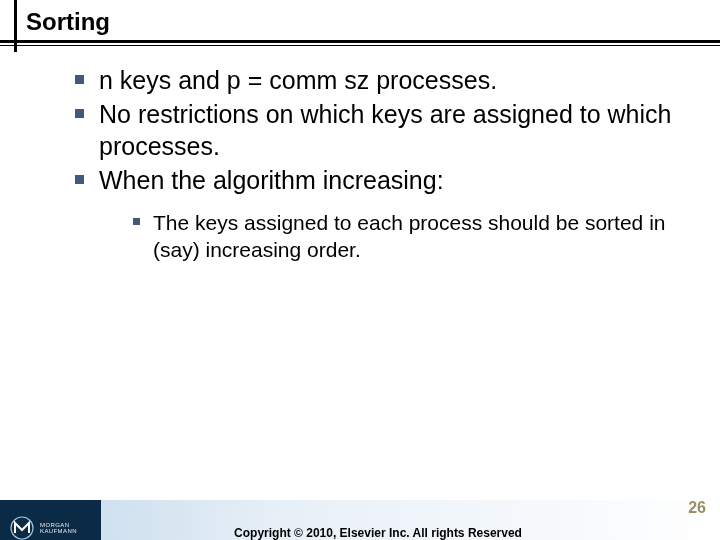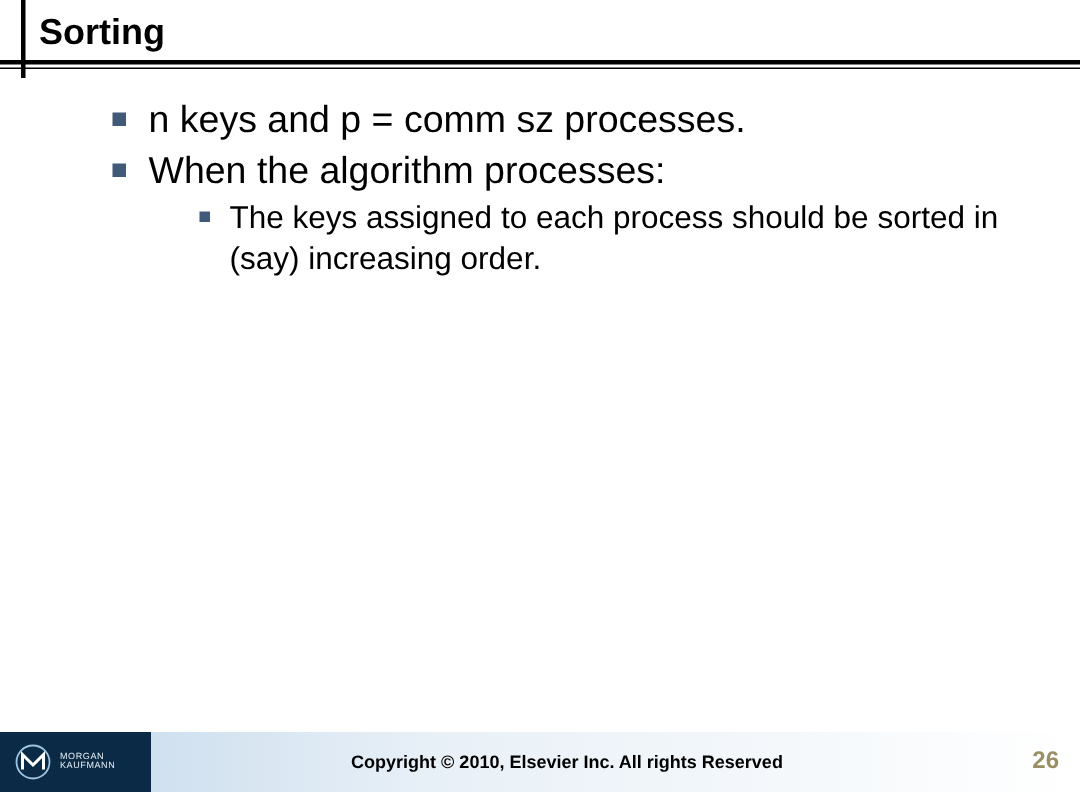--- a/index.html
+++ b/index.html
@@ -21,33 +21,33 @@
   .content { padding: 18px 40px 0 75px; }
   ul.main { list-style: none; }
   ul.main > li {
     position: relative; font-size: 25px; line-height: 1.28;
     color: #000; padding-left: 24px; margin-bottom: 2px;
   }
   ul.main > li::before {
     content: ""; position: absolute; left: 0; top: 11px;
     width: 9px; height: 9px; background: #425a79;
   }
-  ul.sub { list-style: none; margin: 2px 0 0 34px; }
+  ul.sub { list-style: none; margin: 13px 0 0 34px; }
   ul.sub > li {
     position: relative; font-size: 21px; line-height: 1.3;
     color: #000; padding-left: 20px; margin-bottom: 6px;
   }
   ul.sub > li::before {
     content: ""; position: absolute; left: 0; top: 9px;
     width: 7px; height: 7px; background: #425a79;
   }
   .footer {
-    position: absolute; left: 0; bottom: 12px; width: 100%; height: 40px;
+    position: absolute; left: 0; bottom: 0; width: 100%; height: 40px;
     background: linear-gradient(90deg, #0b2a46 0%, #0b2a46 14%, #cfe0ef 14%, #e8f0f7 40%, #ffffff 100%);
-    display: flex; align-items: center;
+    display: flex; align-items: flex-end;
   }
   .footer .logo {
     width: 96px; padding-left: 10px; display: flex; align-items: center; gap: 6px;
   }
   .footer .logo svg { flex: 0 0 auto; }
   .footer .logo-text { font-size: 6px; color: #e6eef5; letter-spacing: 0.4px; }
   .footer .copy {
     flex: 1; text-align: center; font-size: 12px; font-weight: bold; color: #000;
     padding-right: 60px;
   }
@@ -63,22 +63,23 @@
 
 <div class="title-wrap">
   <div class="title">Sorting</div>
 </div>
 <div class="rule-thick"></div>
 <div class="rule-thin"></div>
 
 <div class="content">
   <ul class="main">
     <li>n keys and p = comm sz processes.</li>
+    <li>No restrictions on which keys are assigned to which processes.</li>
     <li>
-      <span>When the algorithm processes:</span>
+      <span>When the algorithm increasing:</span>
       <ul class="sub">
         <li>The keys assigned to each process should be sorted in (say) increasing order.</li>
       </ul>
     </li>
   </ul>
 </div>
 
 <div class="footer">
   <div class="logo">
     <svg width="24" height="24" viewBox="0 0 24 24">

